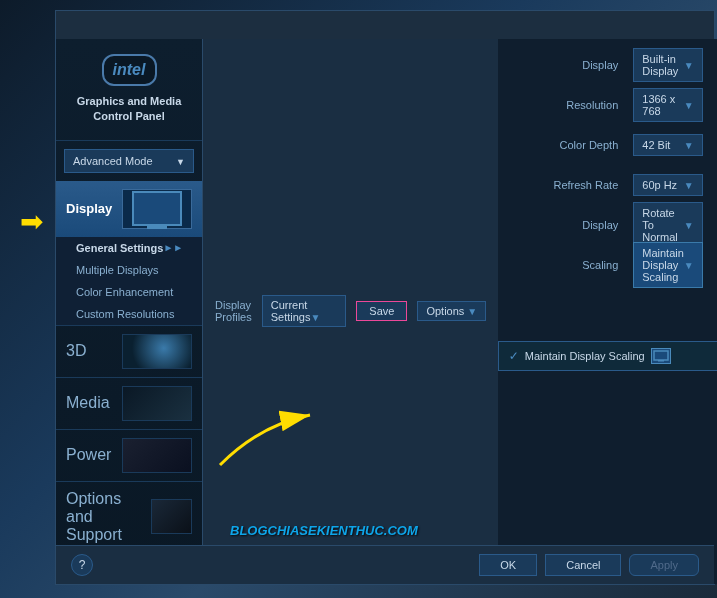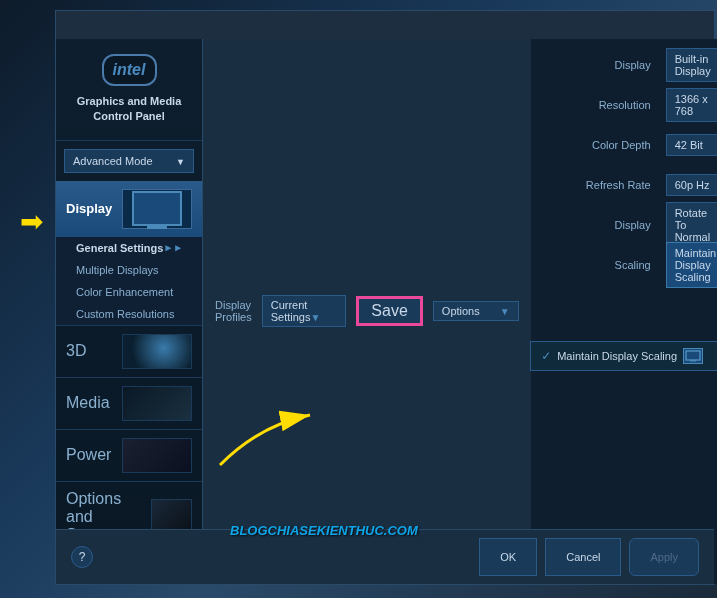--- a/index.html
+++ b/index.html
@@ -245,37 +245,37 @@
       flex: 1;
       position: relative;
       display: flex;
       align-items: flex-end;
       justify-content: space-between;
       cursor: pointer;
     }
 
     .save-btn {
       background: #1a3a5a;
-      border: 3px solid #ec4899;
+      border: 1px solid #ec4899;
       color: #c8d8e8;
       padding: 3px 12px;
-      font-size: 16px;
+      font-size: 11px;
       cursor: pointer;
     }
 
     .options-btn {
       background: #1a3a5a;
       border: 1px solid #2a5a8a;
       color: #c8d8e8;
       padding: 3px 8px;
       font-size: 11px;
       cursor: pointer;
       display: flex;
       align-items: center;
-      gap: 20px;
+      gap: 3px;
     }
 
     .settings-grid {
       flex: 1;
       padding: 10px 15px;
       display: flex;
       flex-direction: column;
       gap: 8px;
       position: relative;
     }
@@ -380,21 +380,21 @@
 
     .dialog-buttons {
       display: flex;
       gap: 8px;
     }
 
     .dialog-btn {
       background: #1a3a5a;
       border: 1px solid #2a5a8a;
       color: #c8d8e8;
-      padding: 12px 20px;
+      padding: 4px 20px;
       font-size: 11px;
       cursor: pointer;
       min-width: 55px;
     }
 
     .dialog-btn.apply {
       color: #506a8a;
       cursor: not-allowed;
       border-radius: 6px;
     }

